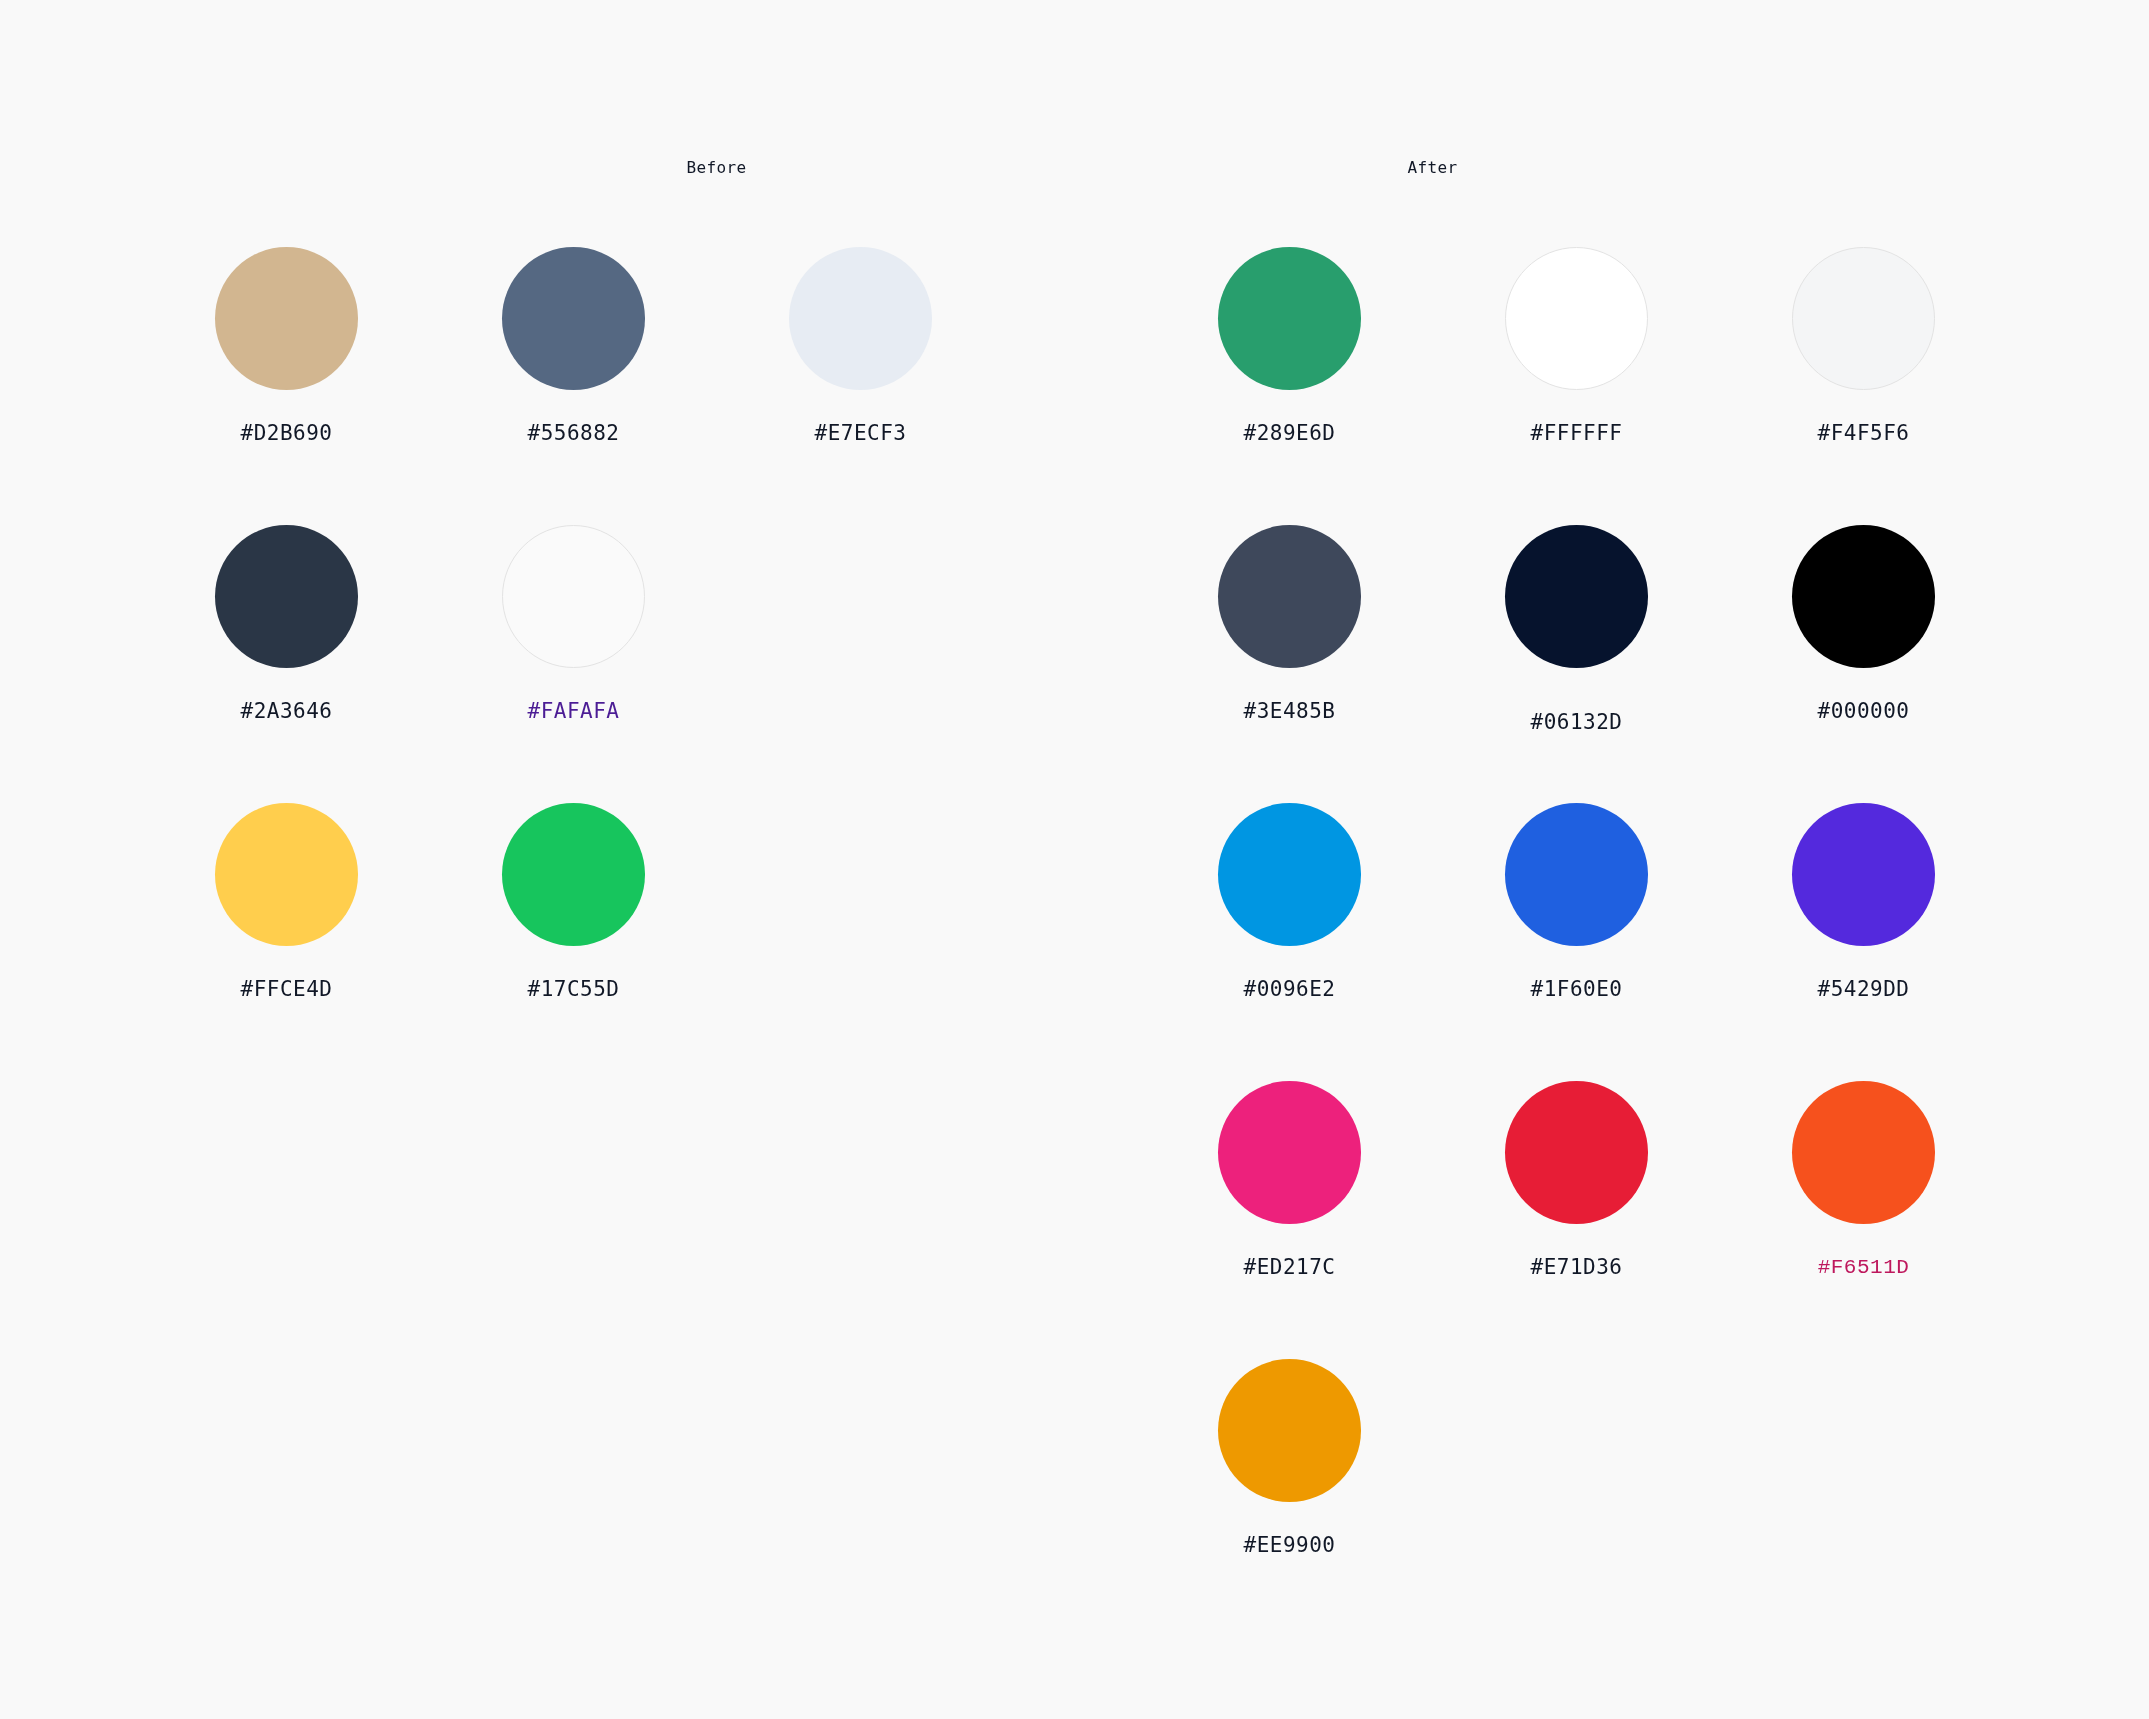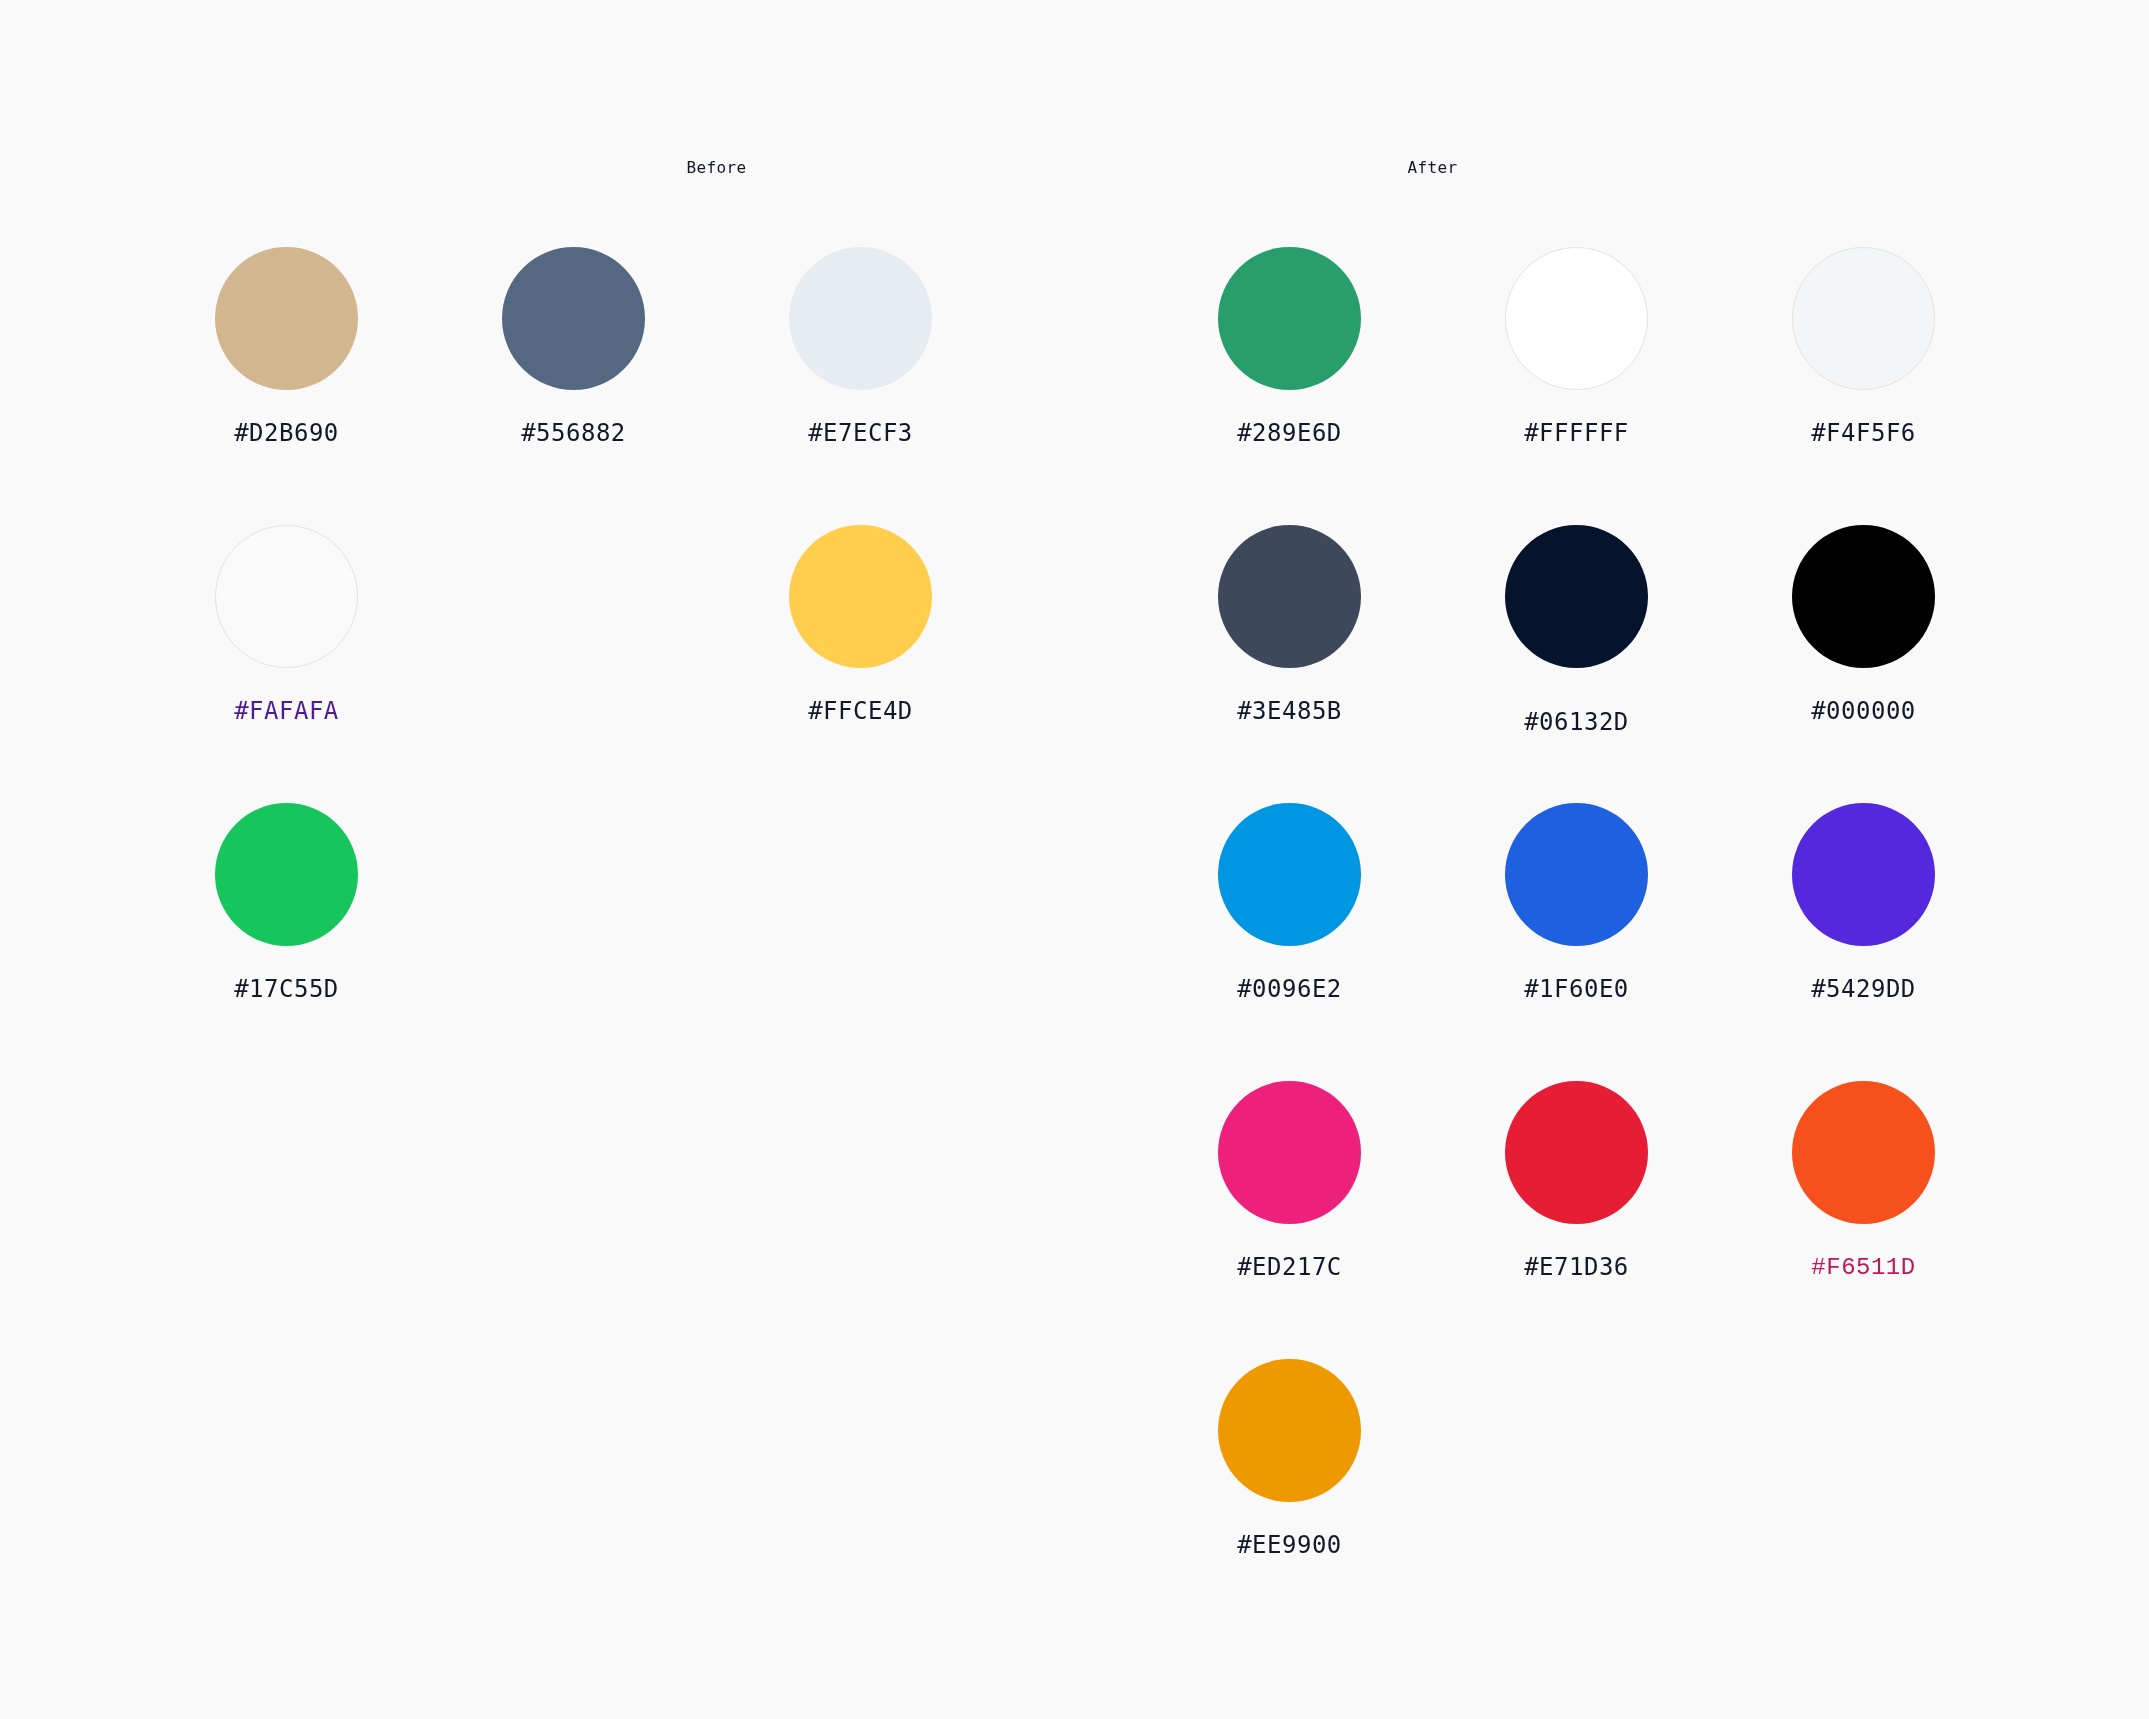--- a/index.html
+++ b/index.html
@@ -71,21 +71,21 @@
     border-radius: 50%;
     box-sizing: border-box;
     flex: 0 0 auto;
   }
   .swatch-dot.has-outline {
     border: 1.8px solid #E3E3E3;
   }
 
   .swatch-label {
     margin-top: 30px;
-    font-size: 24px;
+    font-size: 21px;
     line-height: 27px;
     letter-spacing: 0.5px;
     color: #111827;
     text-align: center;
     white-space: nowrap;
     font-family: "DejaVu Sans Mono", "Liberation Mono", monospace;
   }
 </style>
 </head>
 <body style="background: rgb(249, 249, 249);">
@@ -99,20 +99,24 @@
           <div class="swatch-dot" style="background: rgb(210, 182, 144);"></div>
           <div class="swatch-label" style="color: rgb(17, 24, 39);">#D2B690</div>
         </div>
         <div class="swatch">
           <div class="swatch-dot" style="background: rgb(85, 104, 130);"></div>
           <div class="swatch-label" style="color: rgb(17, 24, 39);">#556882</div>
         </div>
         <div class="swatch">
           <div class="swatch-dot" style="background: rgb(231, 236, 243);"></div>
           <div class="swatch-label" style="color: rgb(17, 24, 39);">#E7ECF3</div>
+        </div>
+        <div class="swatch">
+          <div class="swatch-dot" style="background: rgb(42, 54, 70);"></div>
+          <div class="swatch-label" style="color: rgb(17, 24, 39);">#2A3646</div>
         </div>
         <div class="swatch">
           <div class="swatch-dot has-outline" style="background: rgb(250, 250, 250); border-color: rgb(227, 227, 227);"></div>
           <div class="swatch-label" style="color: #4c1d95;">#FAFAFA</div>
         </div>
         <div class="swatch is-empty">
           <div class="swatch-dot"></div>
           <div class="swatch-label" style="color: rgb(17, 24, 39);"></div>
         </div>
         <div class="swatch">

